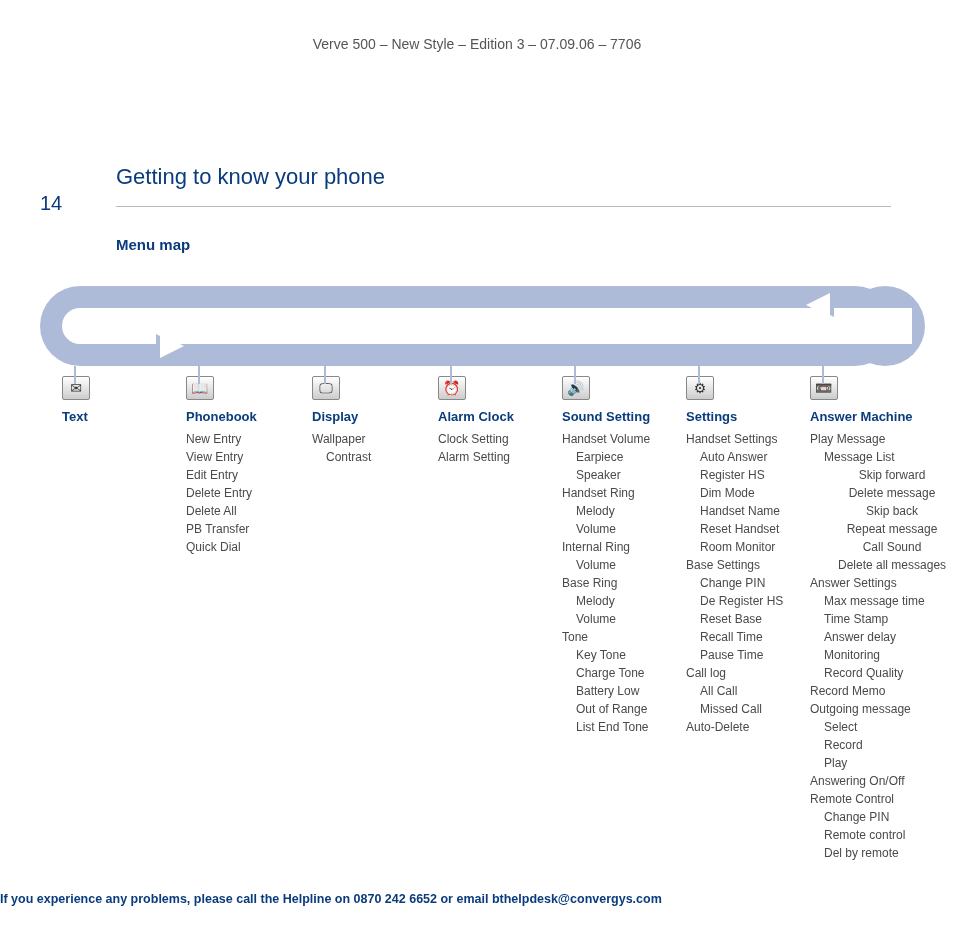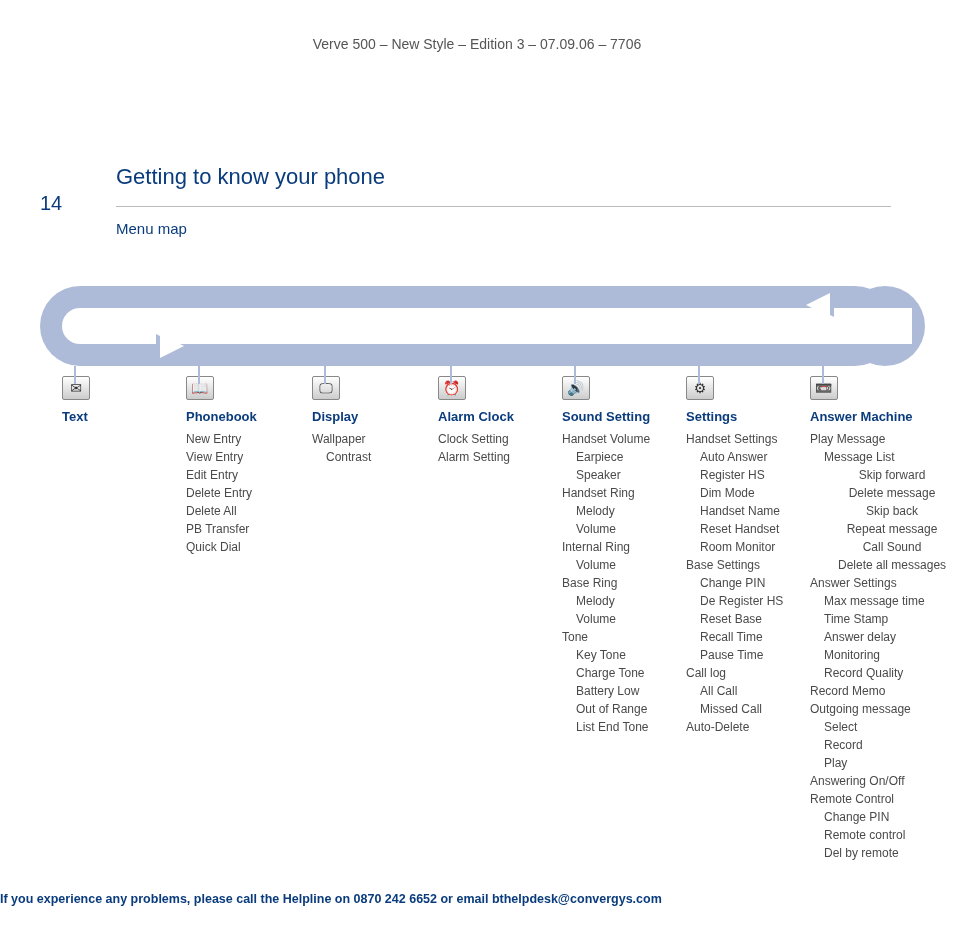--- a/index.html
+++ b/index.html
@@ -1,21 +1,21 @@
 <!DOCTYPE html>
 <html><head>
 <meta charset="utf-8">
 <style>
   html,body{margin:0;padding:0;font-family:Arial,Helvetica,sans-serif;color:#4a4a4a;background:#fff;font-size:13px;}
   .page{width:954px;box-sizing:border-box;padding:36px 0 20px 0;}
   .header-line{text-align:center;font-size:14px;color:#555;margin-bottom:60px;}
   .page-num{position:absolute;left:40px;top:128px;font-size:20px;color:#0a3c7d;font-weight:400;margin-top:28px;}
   .section-title{position:absolute;left:116px;top:128px;font-size:22px;color:#0a3c7d;font-weight:400;}
   .hr{position:absolute;left:116px;top:170px;width:775px;border-top:1px solid #bbb;}
-  .sub-title{position:absolute;left:116px;top:184px;font-size:15px;color:#0a3c7d;font-weight:400;}
+  .sub-title{position:absolute;left:116px;top:200px;font-size:15px;color:#0a3c7d;font-weight:700;}
   .content{position:relative;min-height:880px;}
 
   
   .flow{position:absolute;left:40px;top:250px;width:885px;height:80px;}
   .flow .band{position:absolute;left:0;top:0;width:855px;height:80px;background:#aebbd8;border-radius:40px 40px 40px 40px;}
   .flow .band-inner{position:absolute;left:22px;top:22px;width:850px;height:36px;background:#fff;border-radius:18px 0 0 18px;}
   .flow .cap{position:absolute;right:0;top:0;width:80px;height:80px;background:#aebbd8;border-radius:40px;}
   .flow .arrow-right{position:absolute;left:120px;top:48px;width:0;height:0;border-top:12px solid transparent;border-bottom:12px solid transparent;border-left:24px solid #fff;filter:drop-shadow(-4px 0 0 #aebbd8);}
   .flow .arrow-left{position:absolute;right:95px;top:7px;width:0;height:0;border-top:12px solid transparent;border-bottom:12px solid transparent;border-right:24px solid #fff;filter:drop-shadow(4px 0 0 #aebbd8);}
   .connector{position:absolute;top:330px;width:2px;height:18px;background:#aebbd8;}

